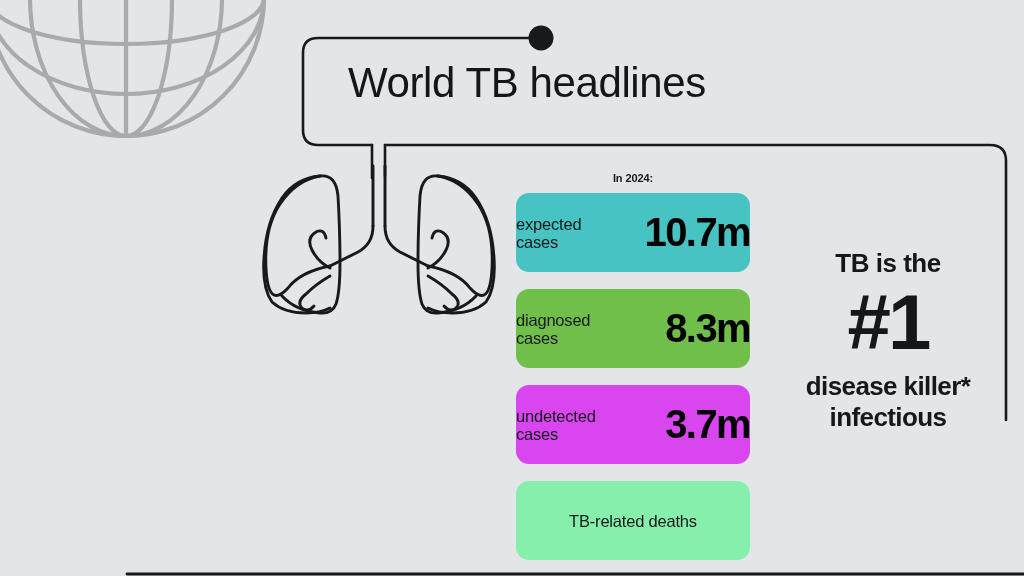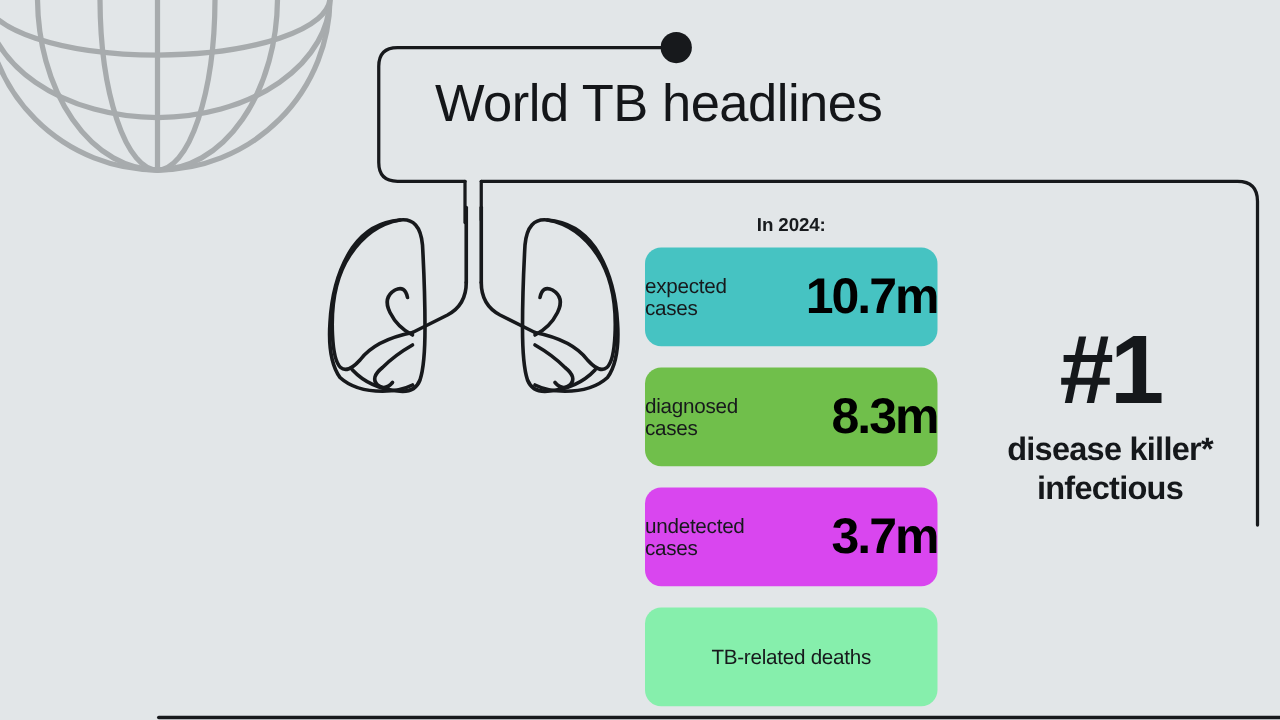--- a/index.html
+++ b/index.html
@@ -33,21 +33,21 @@
     white-space:nowrap;
   }
 
   
   #stats {
     position:absolute;
     left:516px; top:172px;
     width:234px;
   }
   #stats-heading {
-    font-size:15px;
+    font-size:11px;
     font-weight:bold;
     color:#181b1e;
     text-align:center;
     letter-spacing:-0.1px;
     margin-bottom:9px;
   }
   .stat-bar {
     width:234px;
     height:79px;
     border-radius:13px;
@@ -186,20 +186,21 @@
       <div class="stat-label">undetected cases</div>
       <div class="stat-value">3.7m</div>
     </div>
 
     <div class="stat-bar" style="background:#86efac">
       <div class="stat-label">TB-related deaths</div>
     </div>
   </div>
 
   <div id="callout">
+    <div id="callout-top">TB is the</div>
     <div id="callout-rank">#1</div>
     <div id="callout-bottom">
       <div>disease killer*</div>
       <div>infectious</div>
     </div>
   </div>
 
 </div>
 
 </body></html>

